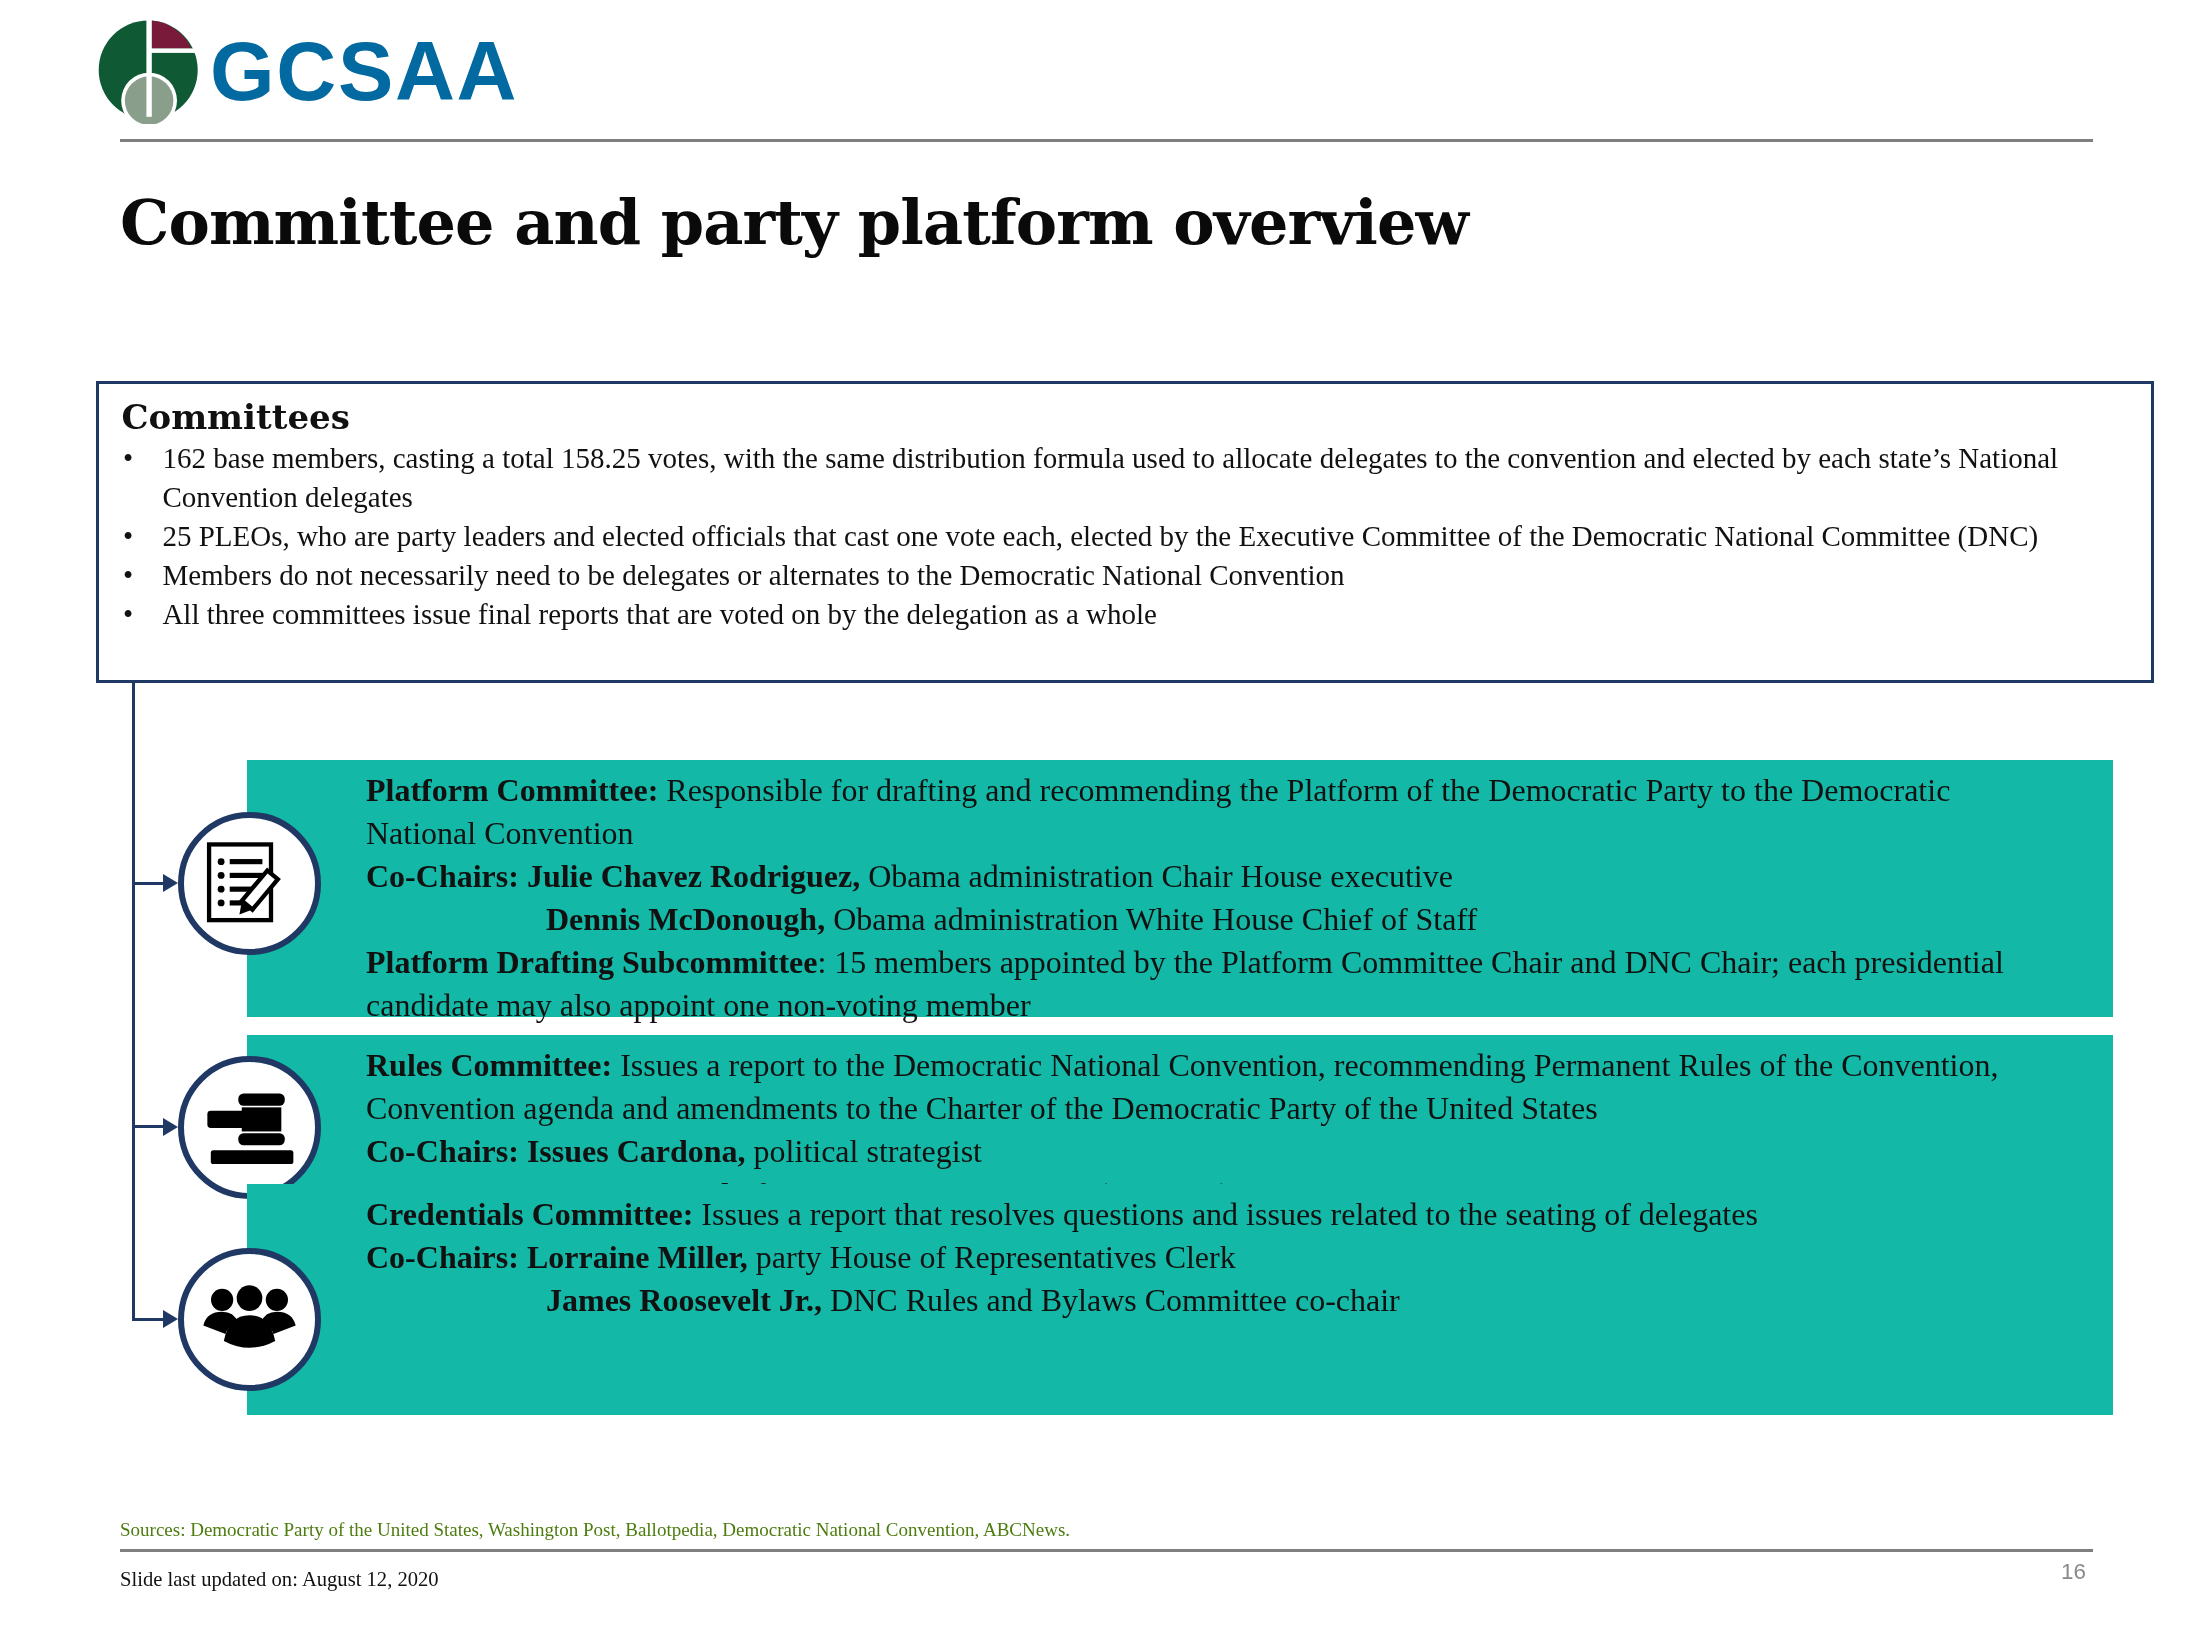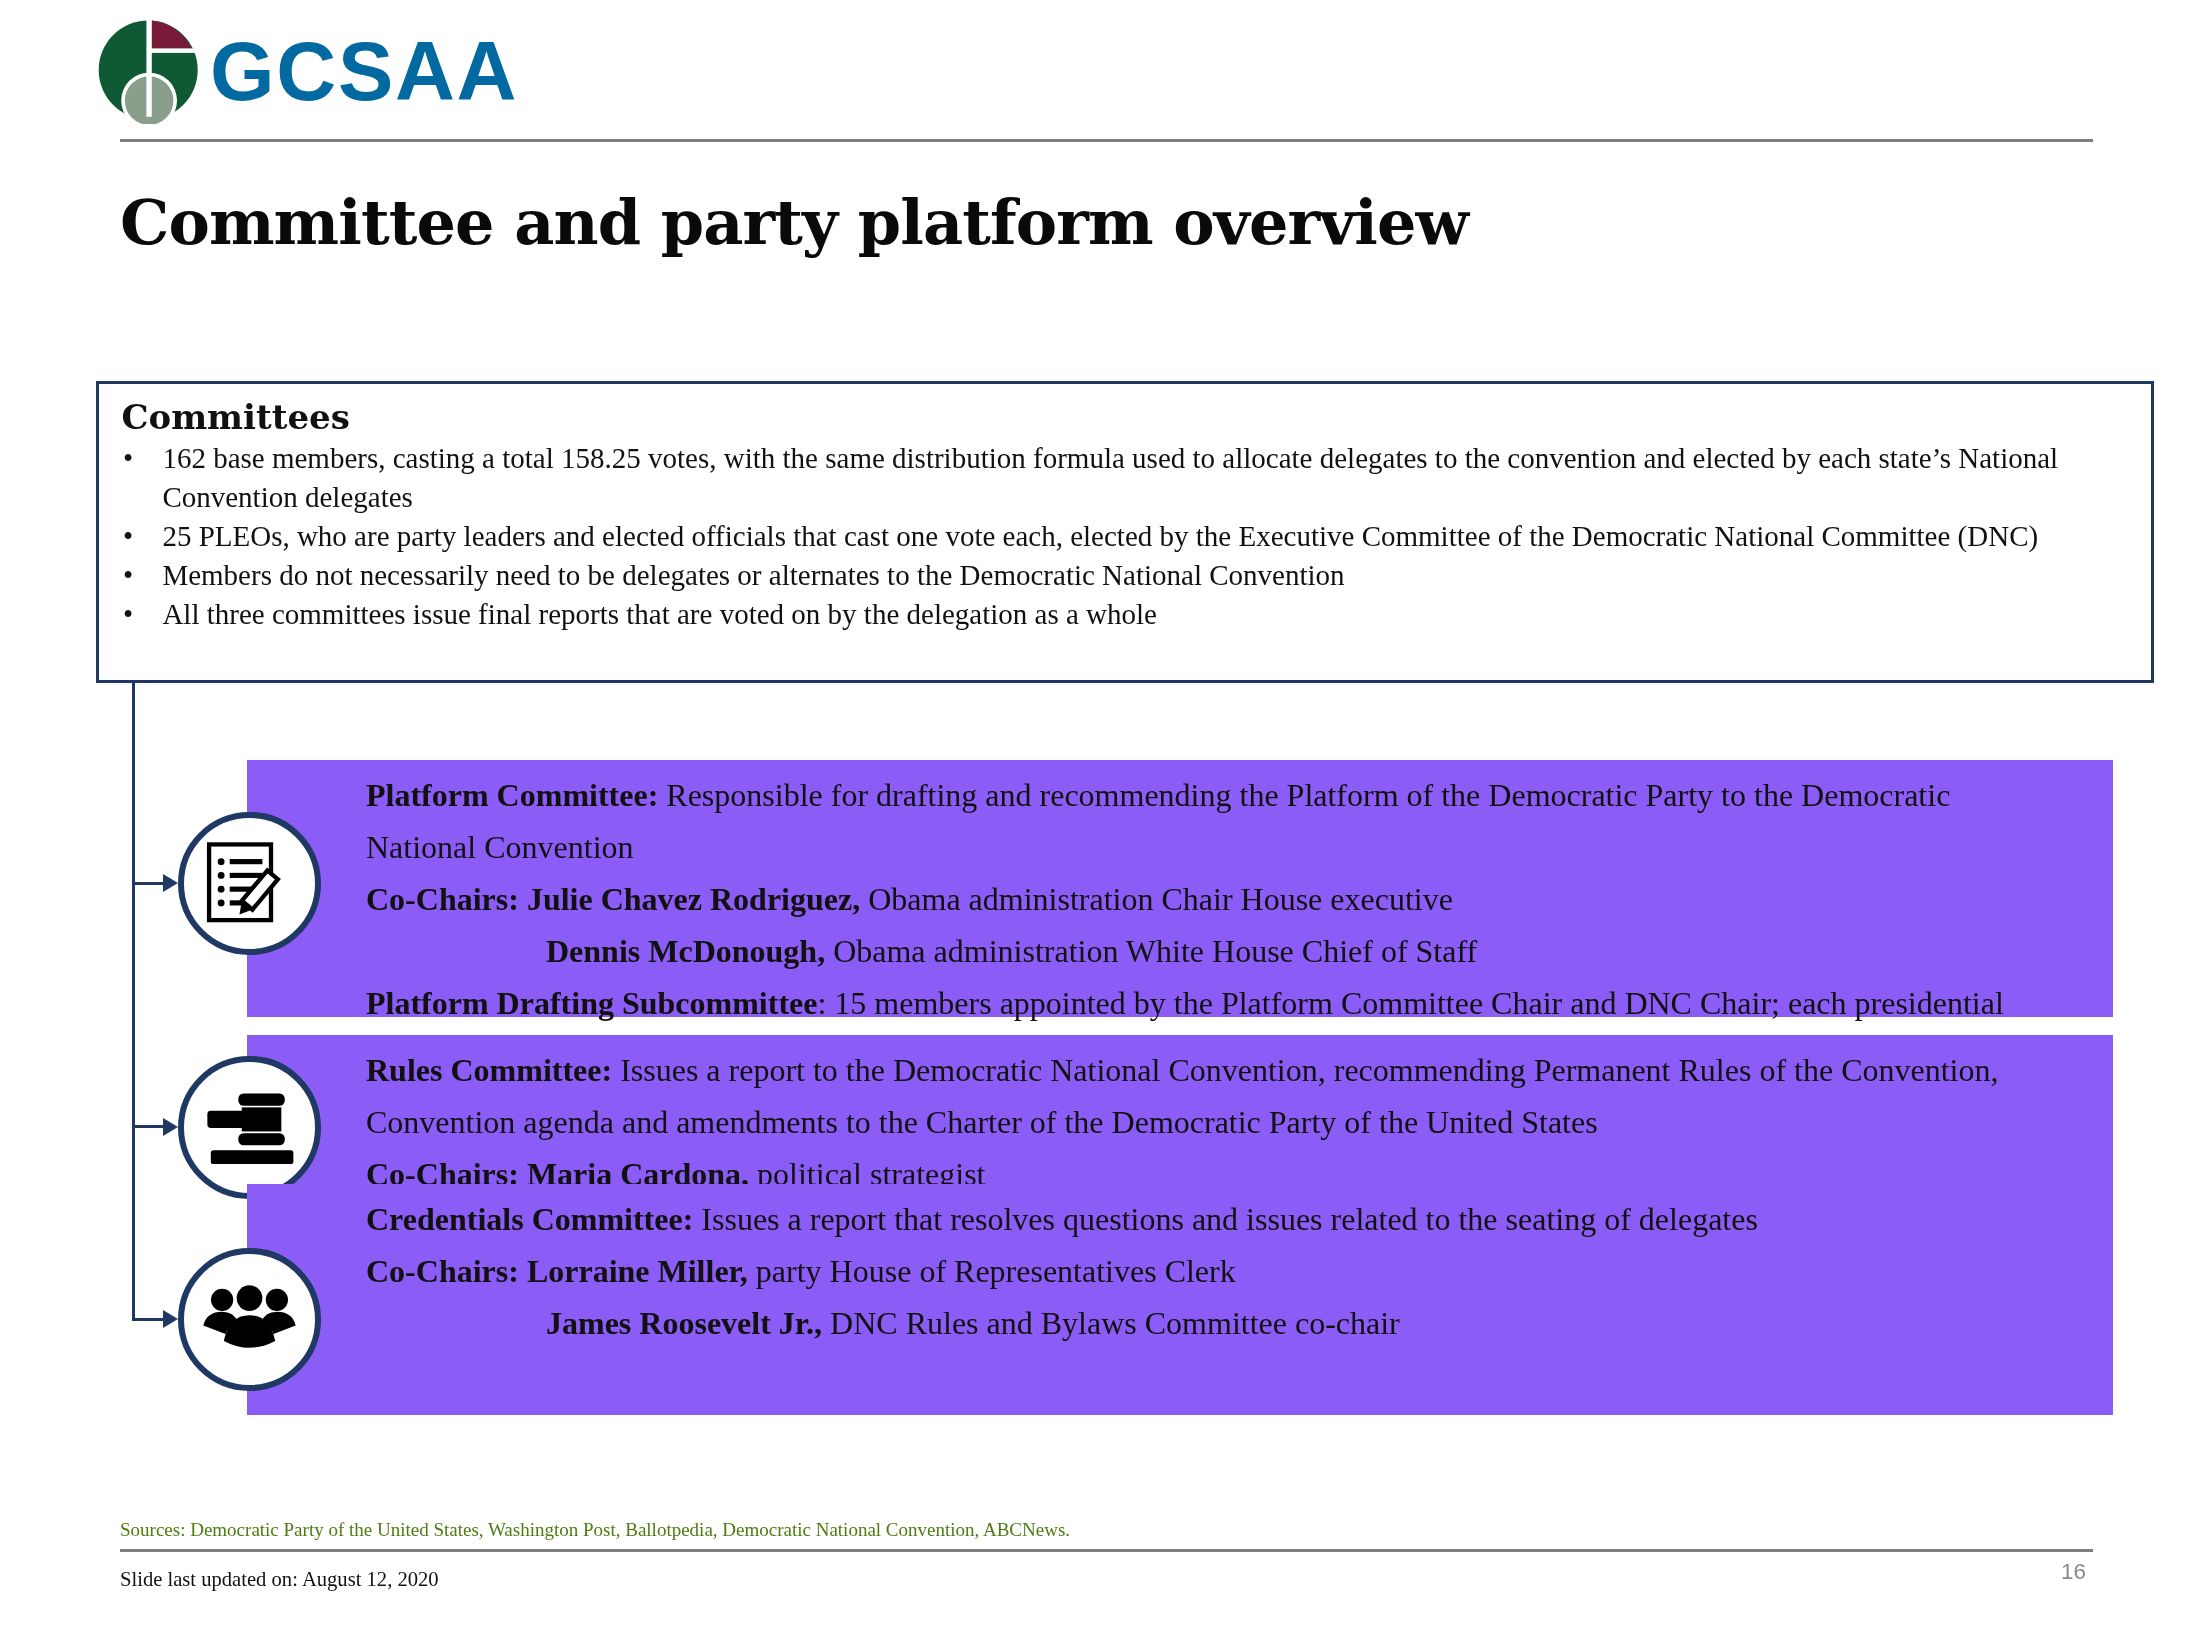--- a/index.html
+++ b/index.html
@@ -24,23 +24,23 @@
   #committees-list li { position:relative; padding-left:41px; font-size:29px; line-height:39px;
                         font-family:"Liberation Serif","DejaVu Serif",serif; }
   #committees-list li .bullet { position:absolute; left:1.7px; top:0; }
 
   #connector { left:132px; top:683px; width:3.4px; height:638px; background:#1f3864; }
   .arrow-stub { position:absolute; left:132px; height:3.4px; width:38px; background:#1f3864; }
   .arrow-head { position:absolute; left:163px; width:0; height:0;
                 border-top:9.5px solid transparent; border-bottom:9.5px solid transparent;
                 border-left:15.5px solid #1f3864; }
 
-  .panel { position:absolute; left:247px; width:1866px; background:#8b5cf6; box-sizing:border-box;
+  .panel { position:absolute; left:247px; width:1866px; background:#14b8a6; box-sizing:border-box;
            padding:8.6px 52px 0 119px; font-family:"Liberation Serif","DejaVu Serif",serif;
-           font-size:32px; line-height:52px; color:#111; }
+           font-size:32px; line-height:43px; color:#111; }
   .panel b { font-weight:bold; }
   .panel .indent { padding-left:180px; }
 
   .icon-circle { position:absolute; width:143px; height:143px; border-radius:50%; border:6px solid #1f3864;
                  background:#fff; box-sizing:border-box; display:flex; align-items:center; justify-content:center; }
 
   #sources { left:120px; top:1519px; font-size:19px; color:#4d7c0f; font-family:"Liberation Serif",serif; }
   #bottom-rule { left:120px; top:1549px; width:1973px; height:2.6px; background:#7f7f7f; }
   #updated { left:120px; top:1568px; font-size:20.6px; color:#111; font-family:"Liberation Serif",serif; }
   #page-number { left:2061px; top:1559px; font-size:22.4px; color:#8a8a8a; font-family:"Liberation Sans",sans-serif; }
@@ -98,21 +98,21 @@
       <rect x="32" y="69" width="24" height="6" fill="#000"></rect>
     <g transform="translate(78,44) rotate(40)">
       <rect x="-8" y="-6" width="16" height="46" fill="#fff" stroke="#000" stroke-width="5"></rect>
       <path d="M-8 40 L0 54 L8 40 Z" fill="#000"></path>
     </g>
   </svg>
 </div>
 
 <div class="panel" style="top:1035px;height:175px;">
   <div><b>Rules Committee:</b><span> Issues a report to the Democratic National Convention, recommending Permanent Rules of the Convention, Convention agenda and amendments to the Charter of the Democratic Party of the United States</span></div>
-  <div><b>Co-Chairs:</b><b> Maria Cardona,</b><span> political strategist</span></div>
+  <div><b>Co-Chairs:</b><b> Issues Cardona,</b><span> political strategist</span></div>
   <div class="indent"><b>Barney Frank,</b><span> former US Representative (D-MA-4)</span></div>
 </div>
 <div class="arrow-stub" style="top:1125px;"></div>
 <div class="arrow-head" style="top:1118px;"></div>
 <div class="icon-circle" style="left:178px;top:1056px;">
   <svg width="95" height="86" viewBox="0 0 110 100">
     <rect x="42" y="10" width="54" height="14" rx="6" fill="#000"></rect>
     <rect x="6" y="30" width="48" height="20" rx="4" fill="#000"></rect>
     <rect x="46" y="26" width="46" height="28" fill="#000"></rect>
     <rect x="42" y="56" width="54" height="14" rx="6" fill="#000"></rect>

